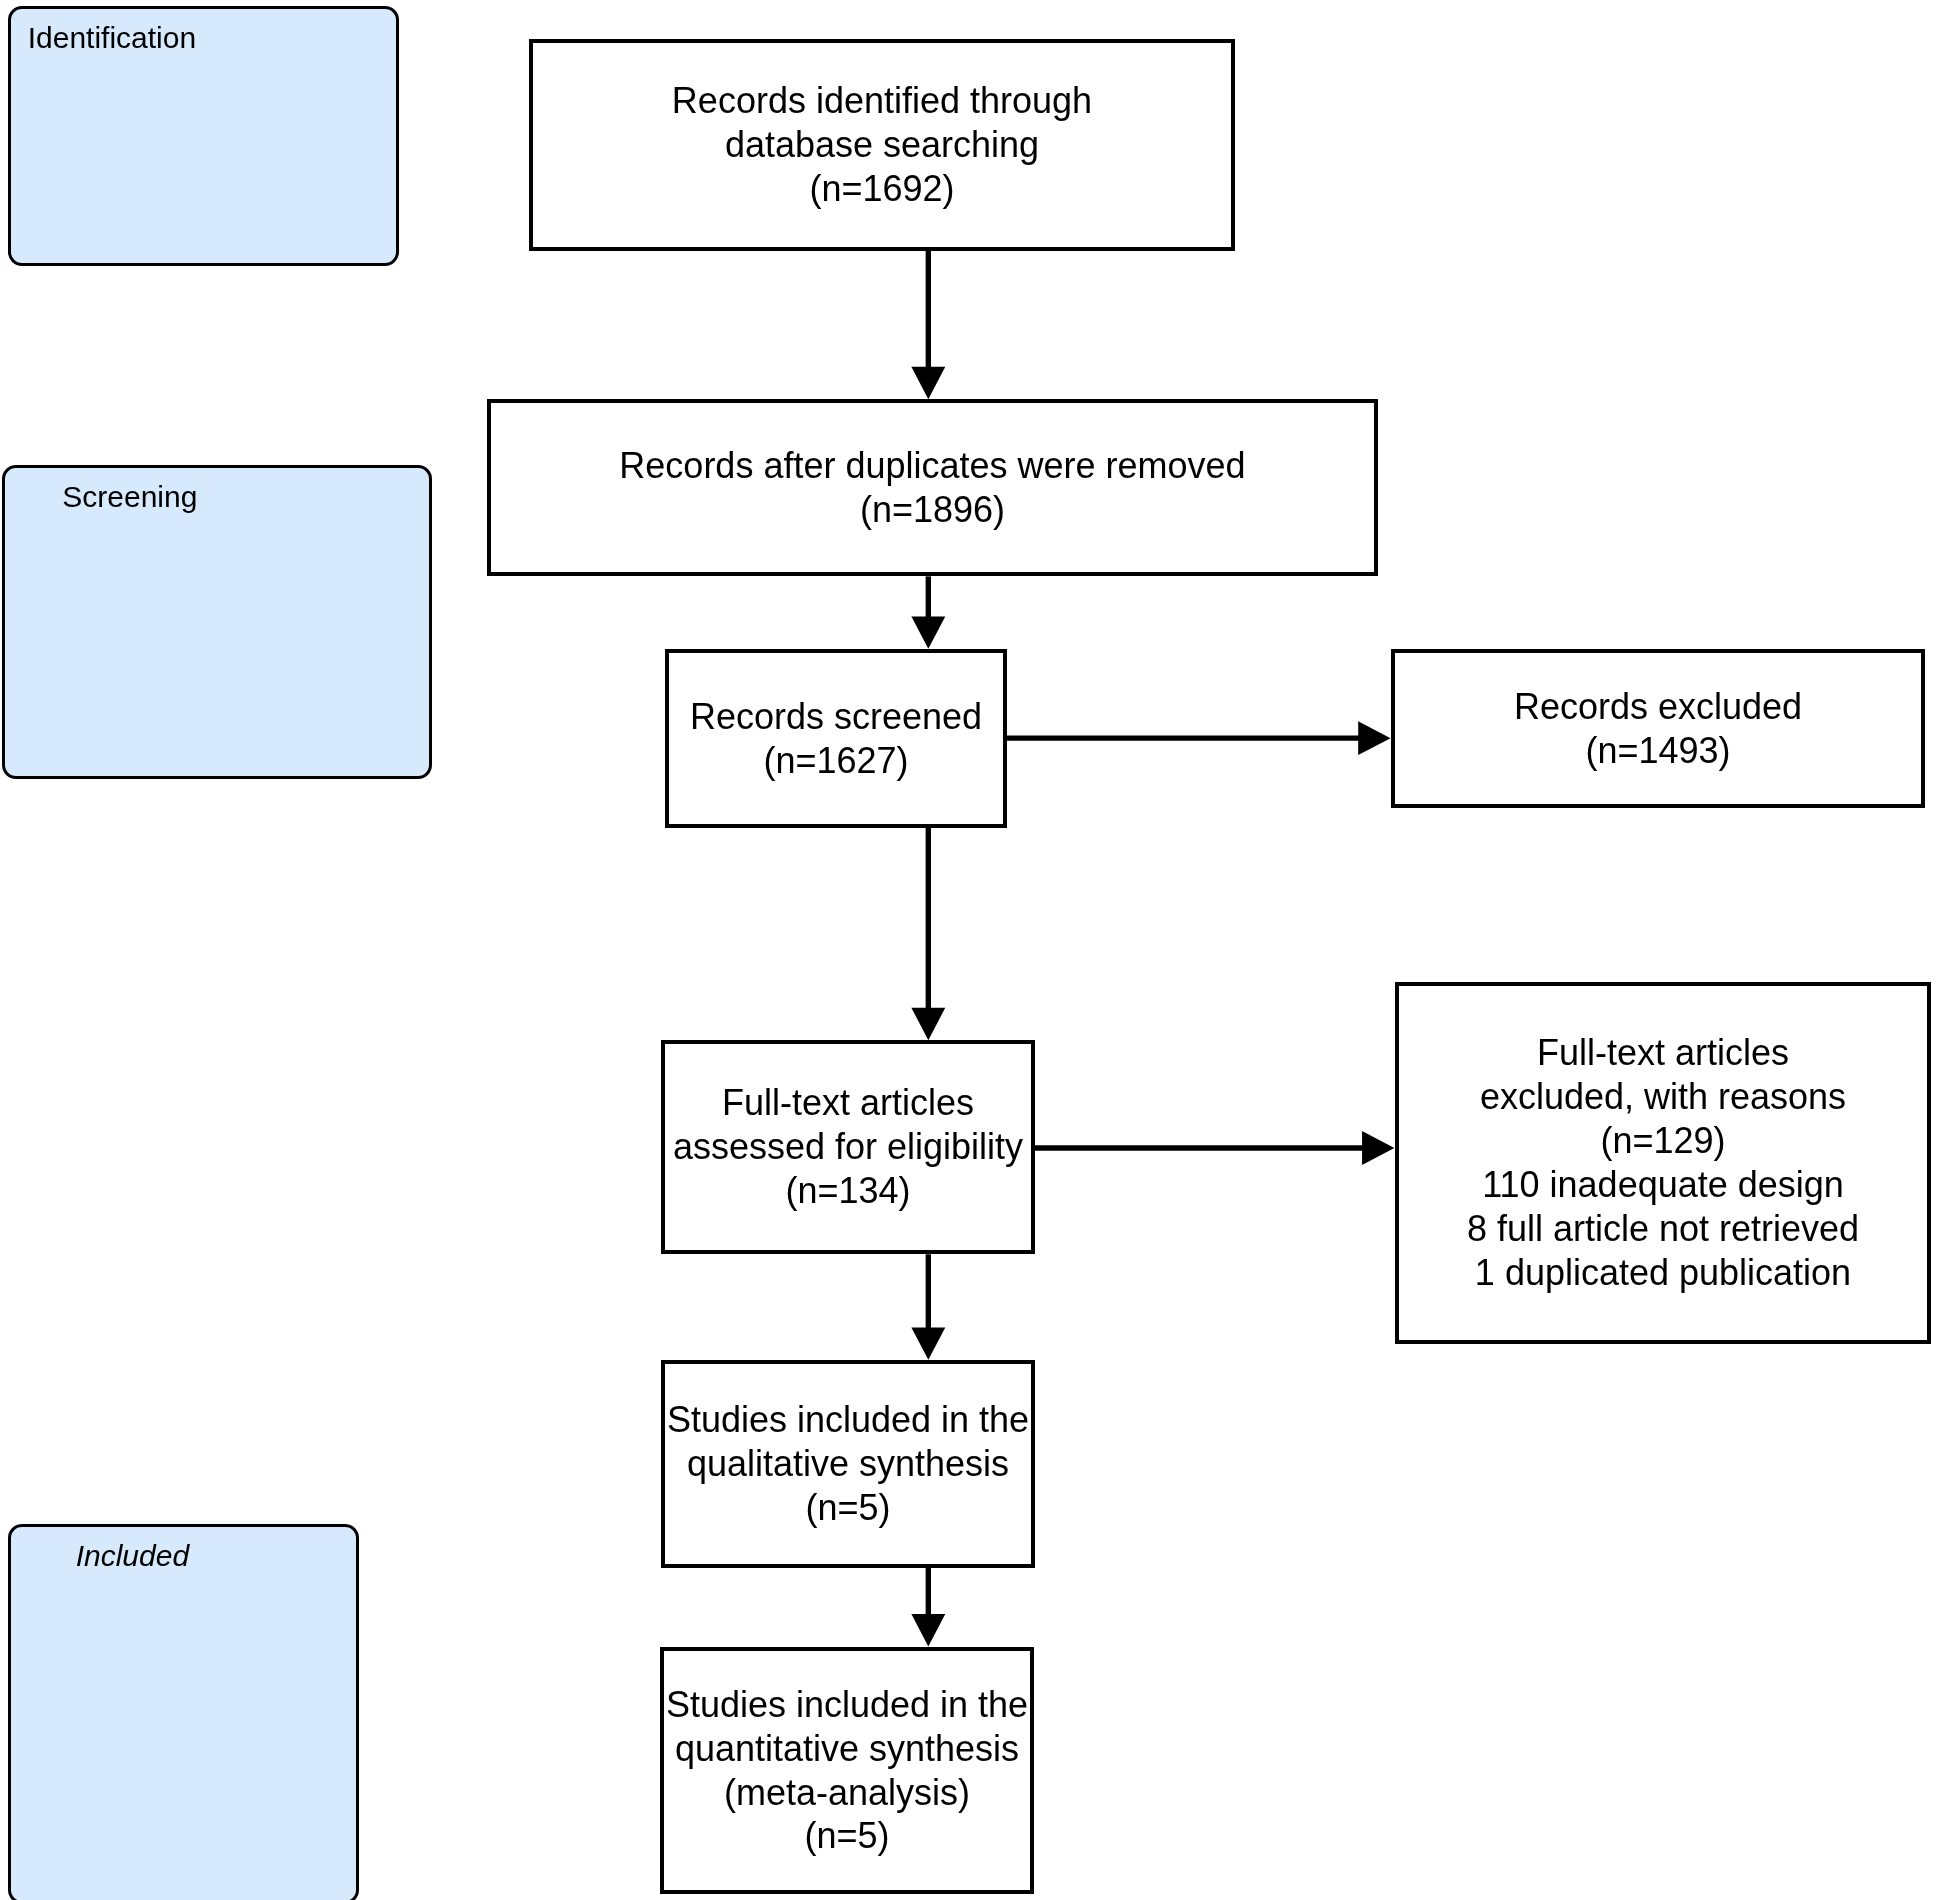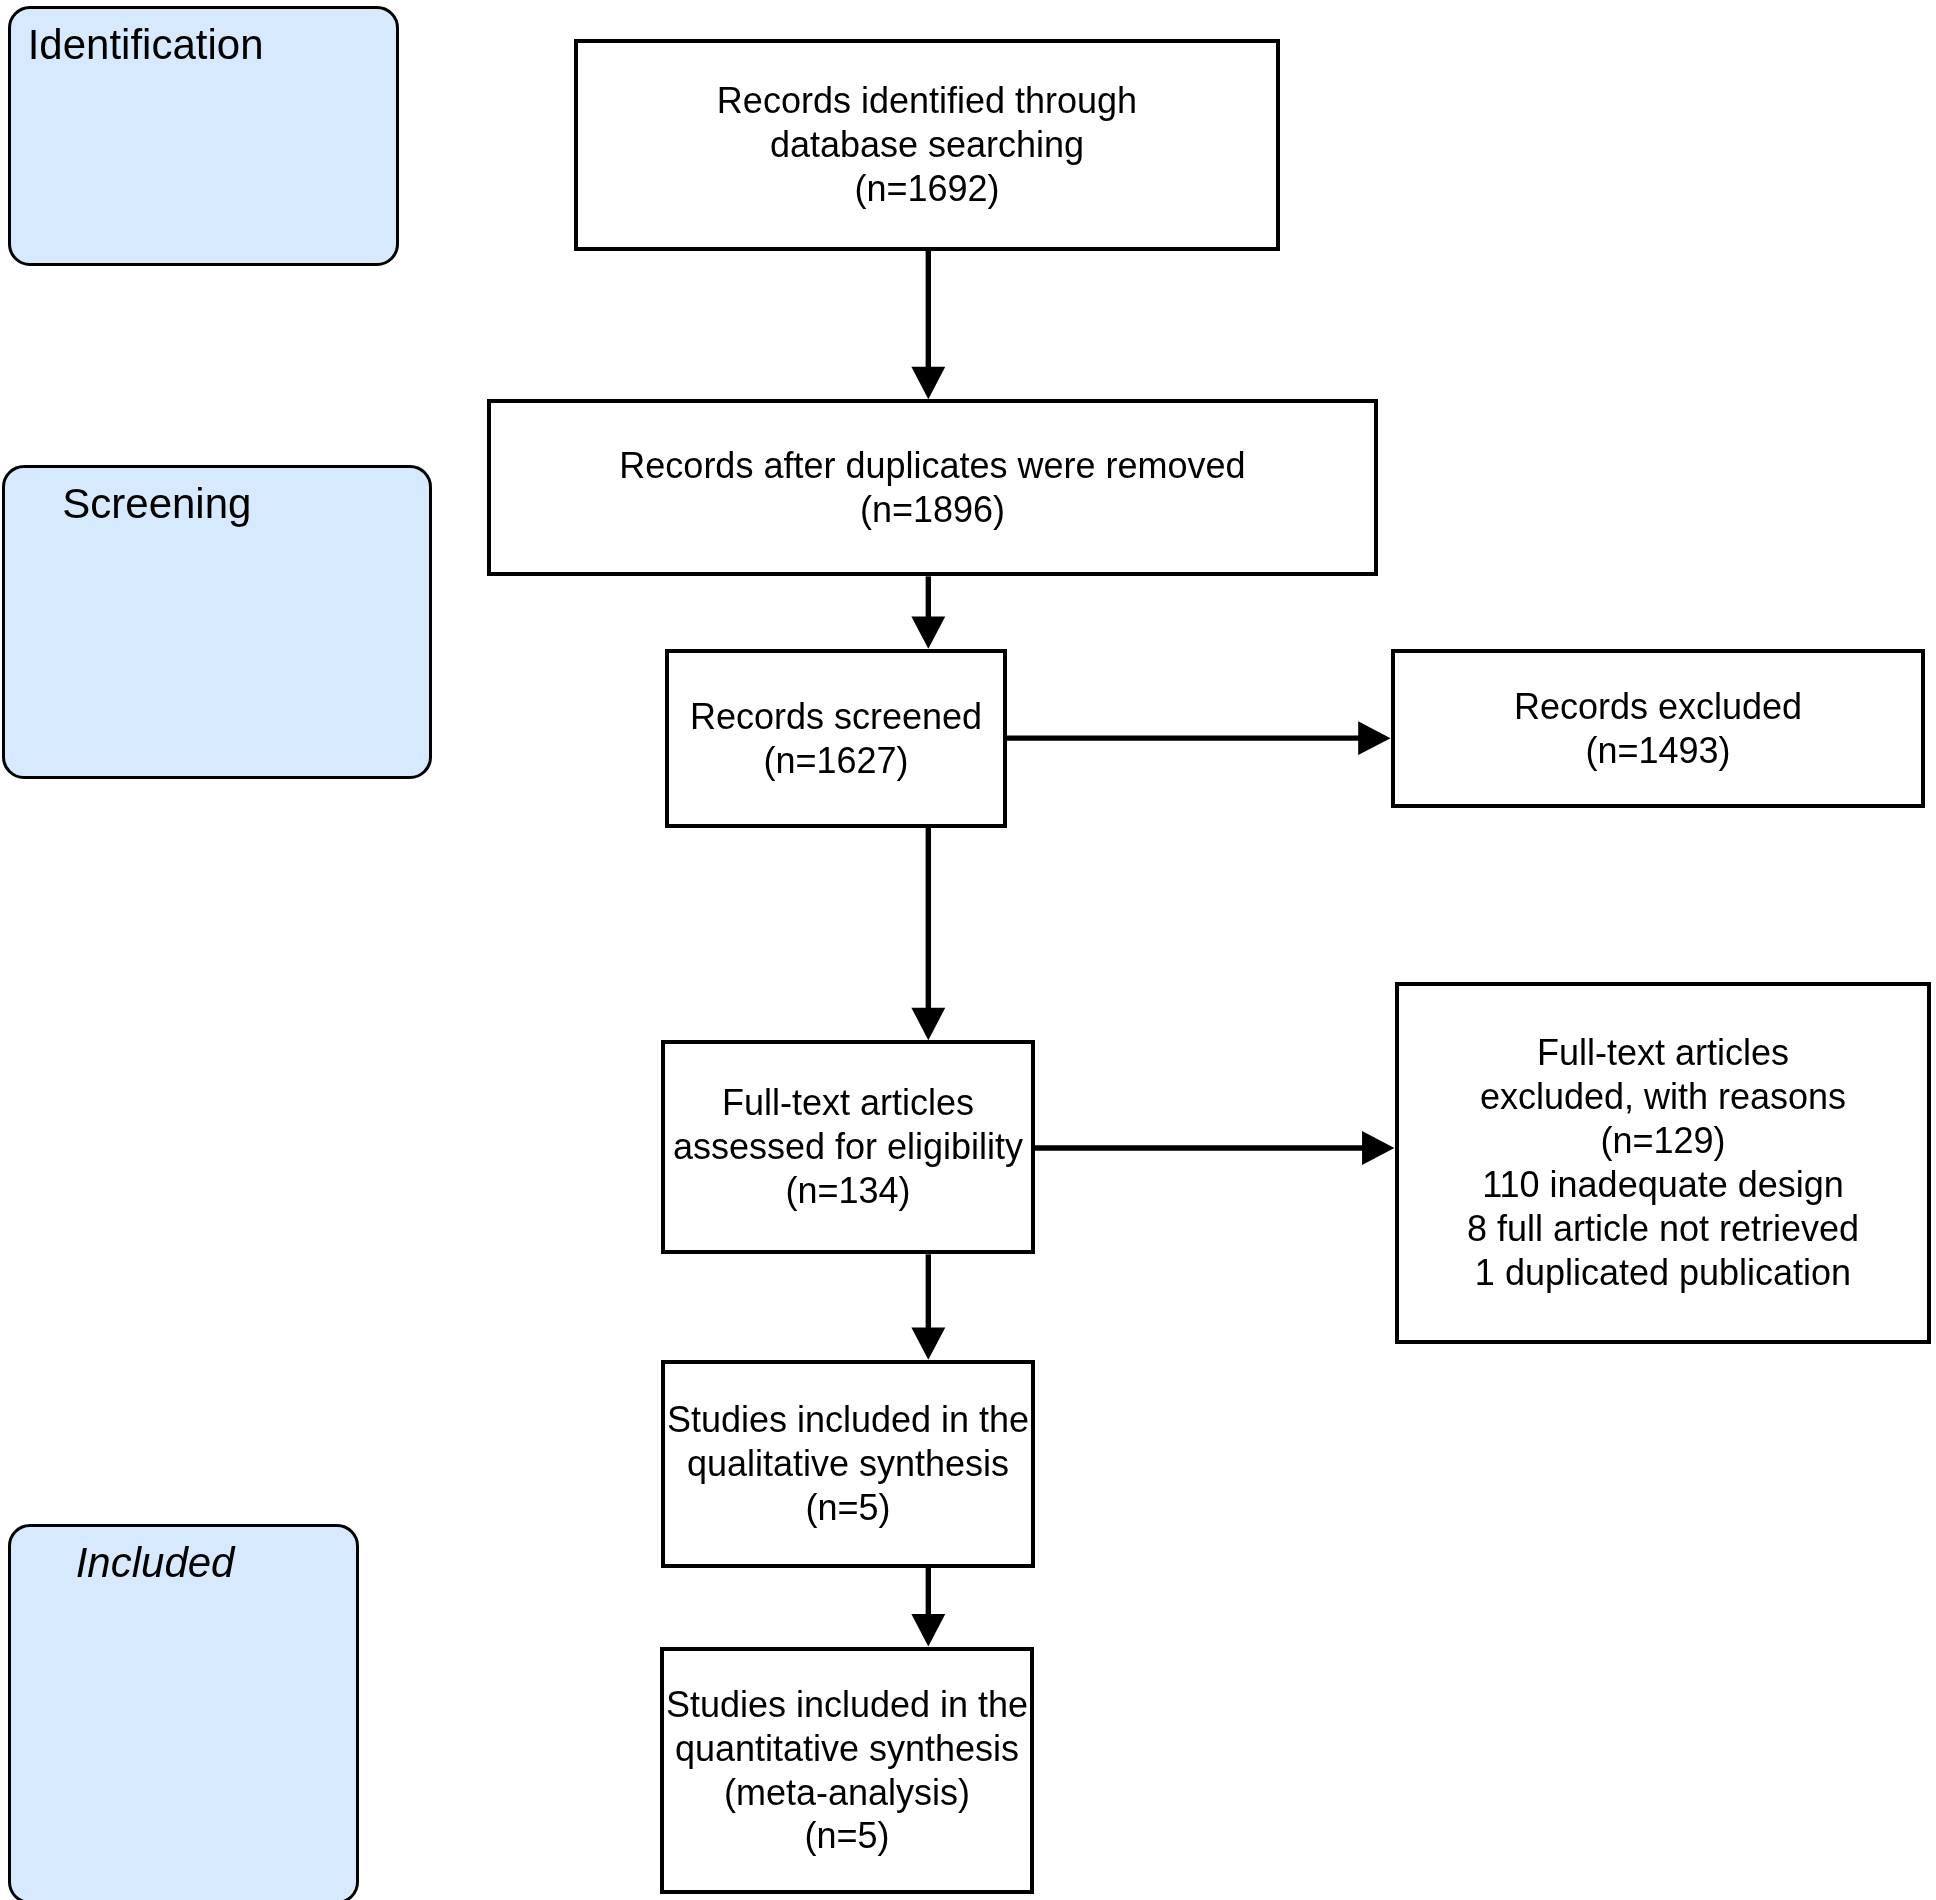--- a/index.html
+++ b/index.html
@@ -8,23 +8,23 @@
     width:1936px;height:1900px;
     background:#ffffff;
     font-family:"Liberation Sans", sans-serif;
     color:#000;
     overflow:hidden;
   }
   .stage{
     position:absolute;
     background:#d7e9fc;
     border:3.9px solid #000;
-    border-radius:22px;
+    border-radius:14px;
     box-sizing:border-box;
-    font-size:42px;
+    font-size:30px;
     line-height:1.15;
   }
   .stage span{display:block;white-space:pre;}
   .fbox{
     position:absolute;
     background:#ffffff;
     border:4.6px solid #000;
     box-sizing:border-box;
     display:flex;
     align-items:center;
@@ -49,21 +49,21 @@
 
   <div class="stage" style="left:2.3px;top:465px;width:430px;height:314px;padding:12.3px 0 0 57px;">
     <span>Screening</span>
   </div>
 
 
   <div class="stage" style="left:7.7px;top:1524px;width:351px;height:380px;padding:12.3px 0 0 65px;font-style:italic;">
     <span>Included</span>
   </div>
 
-  <div class="fbox" style="left:529px;top:39px;width:706px;height:212px;margin-left:45px;">
+  <div class="fbox" style="left:529px;top:39px;width:706px;height:212px;">
     <span>Records identified through
 database searching
 (n=1692)</span>
   </div>
 
   <div class="fbox" style="left:487px;top:399px;width:891px;height:177px;">
     <span>Records after duplicates were removed
 (n=1896)</span>
   </div>
 

